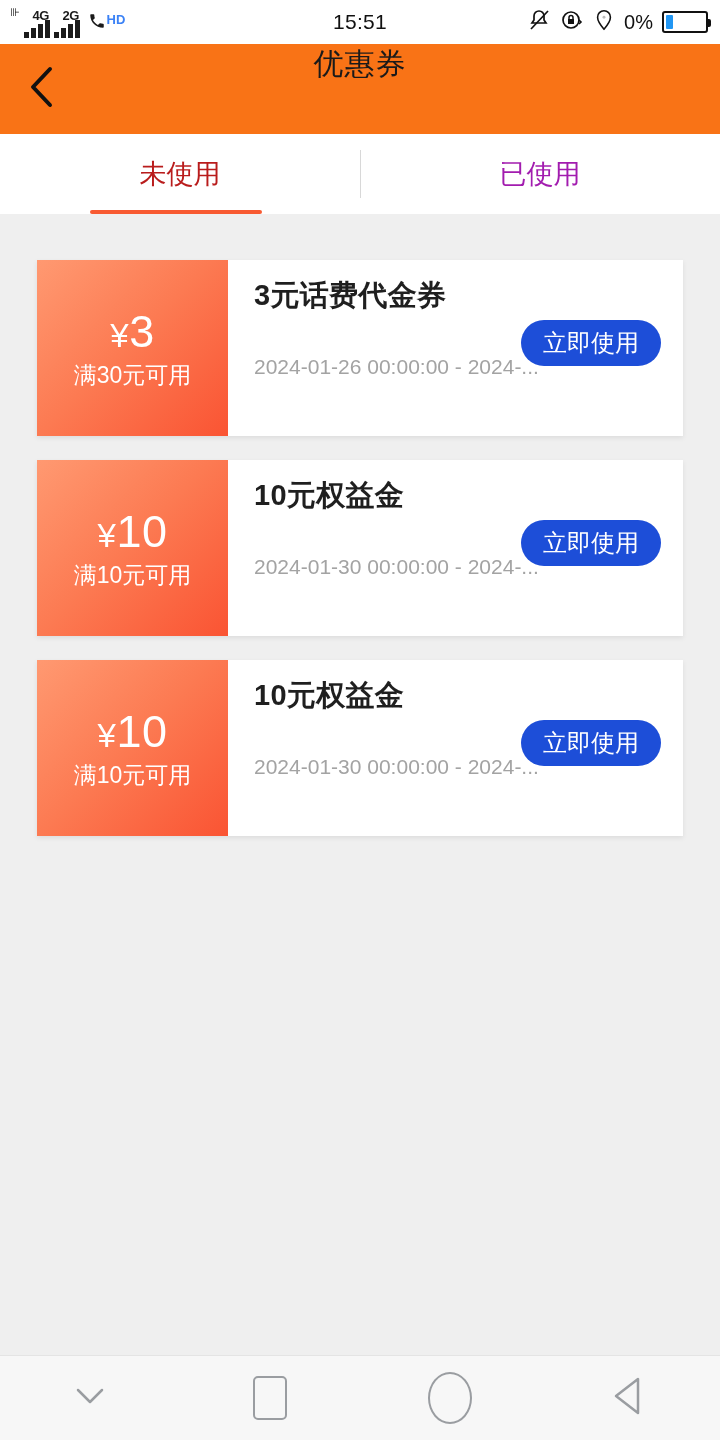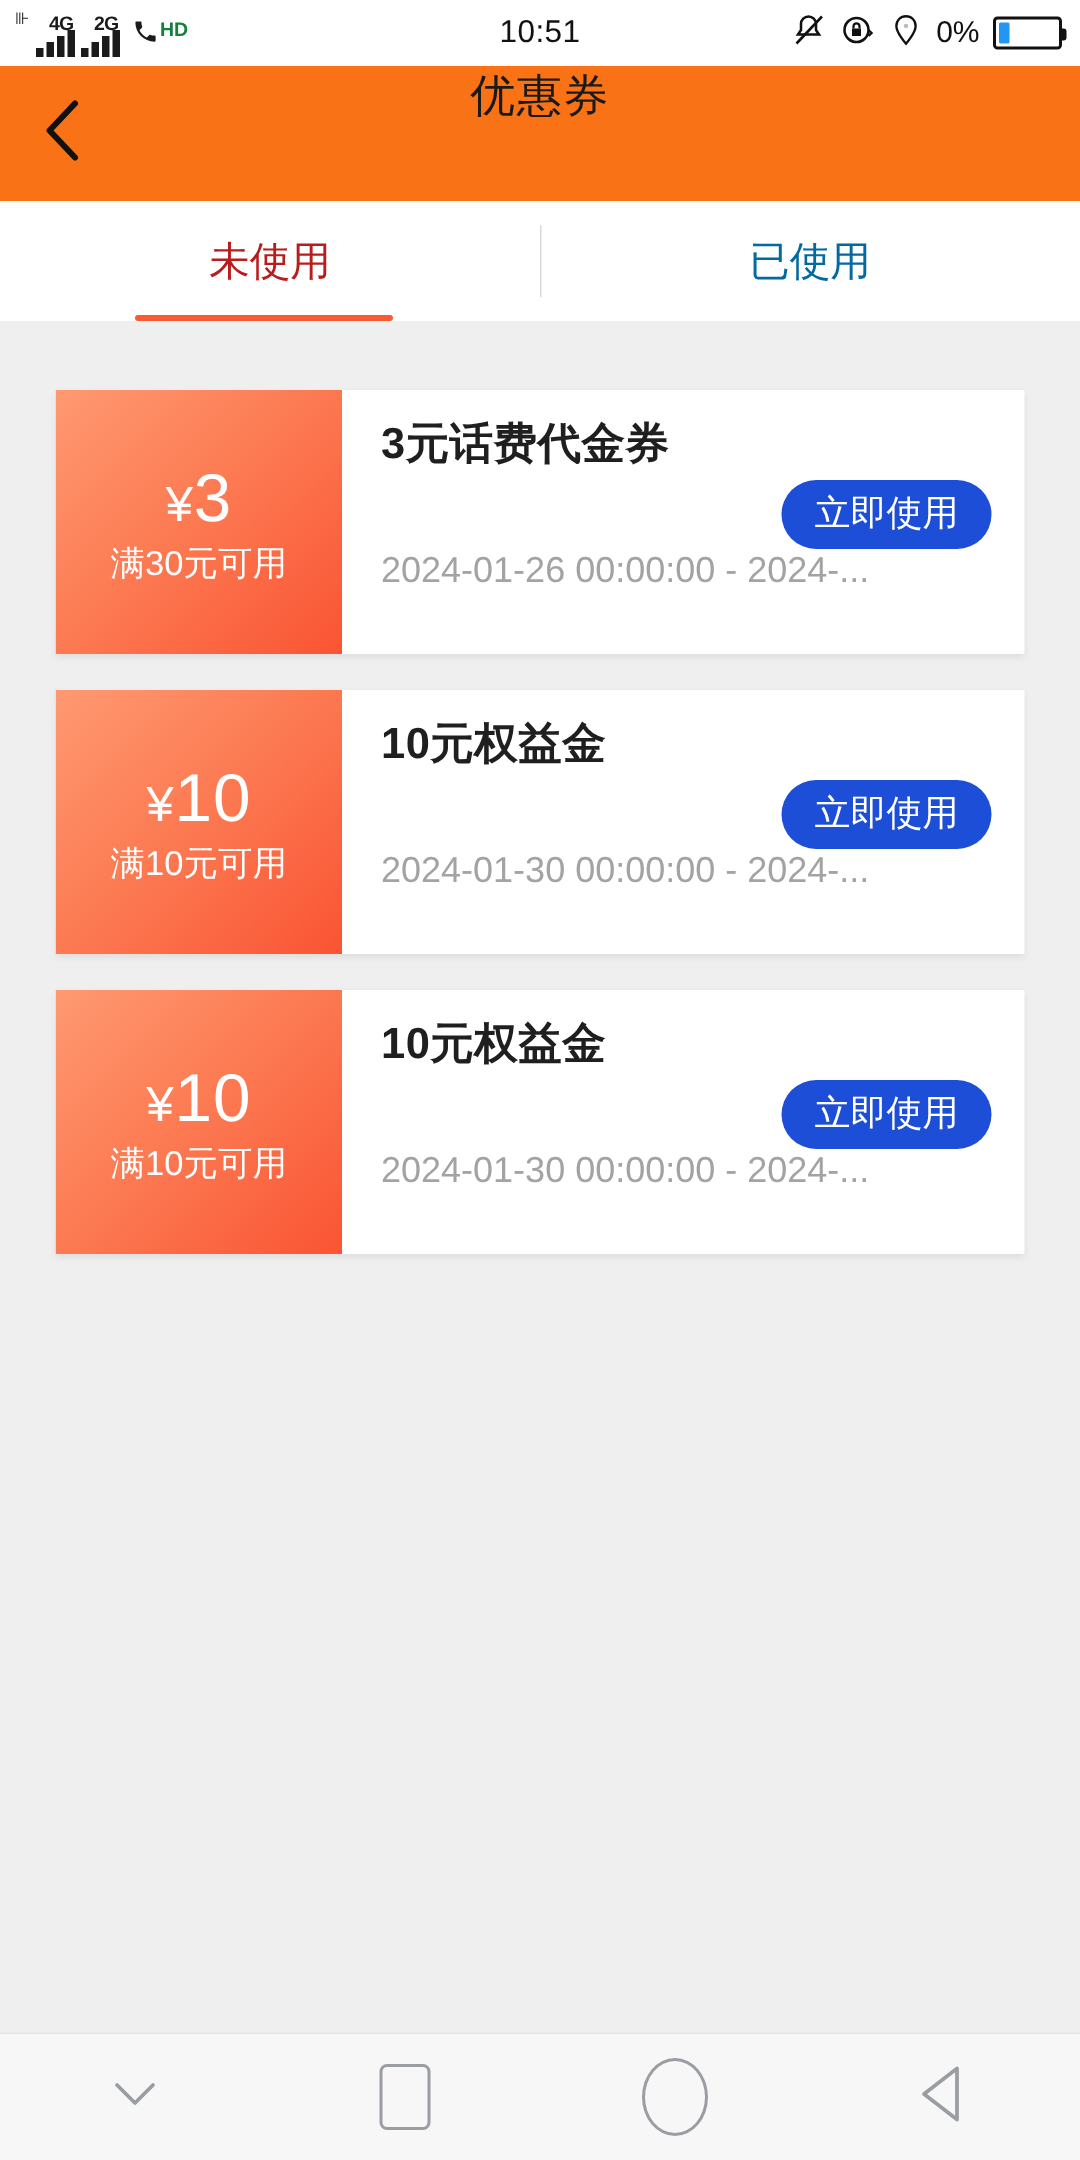--- a/index.html
+++ b/index.html
@@ -27,21 +27,21 @@
     position:absolute; top:0px; left:9px; letter-spacing:-0.5px;
   }
   .bars{ display:flex; align-items:flex-end; gap:2px; height:28px; padding-top:11px;}
   .bars i{ display:block; width:5px; background:#1b1b1b; }
   .bars i:nth-child(1){ height:6px; }
   .bars i:nth-child(2){ height:10px; }
   .bars i:nth-child(3){ height:14px; }
   .bars i:nth-child(4){ height:18px; }
   .sig-pre{ font-size:11px; color:#1b1b1b; align-self:flex-start; margin-top:2px;}
   .hd-wrap{ display:flex; align-items:flex-start; margin-left:4px; height:28px; padding-top:2px;}
-  .hd-text{ font-size:13px; font-weight:bold; color:#15803d; margin-left:1px;}
+  .hd-text{ font-size:13px; font-weight:bold; color:#3b82f6; margin-left:1px;}
   .sb-time{
     position:absolute; left:0; right:0; text-align:center;
     font-size:21px; color:#111; letter-spacing:0.3px;
   }
   .sb-right{
     position:absolute; right:12px; top:0; height:44px;
     display:flex; align-items:center; gap:9px;
   }
   .sb-pct{ font-size:20px; color:#111; }
   .battery{
@@ -68,21 +68,21 @@
   
   .tabs{
     height:80px; background:#fff;
     display:flex; position:relative;
   }
   .tab{
     flex:1; display:flex; align-items:center; justify-content:center;
     font-size:27px; position:relative;
   }
   .tab.active{ color:#b91c1c; }
-  .tab.inactive{ color:#0369a1; }
+  .tab.inactive{ color:#a21caf; }
   .tab-divider{
     position:absolute; left:50%; top:16px;
     width:1px; height:48px; background:#d8d8d8;
   }
   .tab-underline{
     position:absolute; bottom:0; left:90px;
     width:172px; height:4px; background:#F85A32; border-radius:2px;
   }
 
   
@@ -101,22 +101,22 @@
   .amount{ font-size:45px; line-height:1; letter-spacing:0.5px; }
   .amount .yen{ font-size:33px; }
   .threshold{ font-size:23px; line-height:1; }
   .card-right{
     flex:1; position:relative; padding:16px 0 0 26px;
   }
   .coupon-title{
     font-size:29px; font-weight:bold; color:#1f1f1f; letter-spacing:0.3px;
   }
   .coupon-date{
-    position:absolute; left:26px; top:107px;
-    font-size:24px; color:#A3A3A3; white-space:nowrap;
+    position:absolute; left:26px; top:95px;
+    font-size:21px; color:#A3A3A3; white-space:nowrap;
   }
   .use-btn{
     position:absolute; right:22px; top:60px;
     background:#1d4ed8; color:#fff;
     font-size:24px; padding:11px 22px; border-radius:30px;
     border:none; line-height:1;
   }
 
   
   .navbar{
@@ -154,21 +154,21 @@
         </span>
     </span>
     <span class="hd-wrap">
       <svg width="18" height="18" viewBox="0 0 24 24" aria-hidden="true">
         <path d="M6.6 10.8c1.4 2.8 3.8 5.2 6.6 6.6l2.2-2.2c.3-.3.7-.4 1-.2 1.2.4 2.4.6 3.6.6.6 0 1 .4 1 1V20c0 .6-.4 1-1 1C10.6 21 3 13.4 3 4c0-.6.4-1 1-1h3.4c.6 0 1 .4 1 1 0 1.3.2 2.5.6 3.6.1.3 0 .7-.2 1l-2.2 2.2z" fill="#1b1b1b"></path>
       </svg>
       <span class="hd-text">HD</span>
     </span>
   </div>
 
-  <div class="sb-time">10:51</div>
+  <div class="sb-time">15:51</div>
 
   <div class="sb-right">
     <span>
       <svg width="24" height="24" viewBox="0 0 24 24">
         <path d="M12 3a5 5 0 0 0-5 5v4l-2 3h14l-2-3V8a5 5 0 0 0-5-5z" fill="none" stroke="#111" stroke-width="1.7"></path>
         <line x1="4" y1="21" x2="21" y2="3" stroke="#111" stroke-width="1.7"></line>
       </svg>
     </span>
     <span>
       <svg width="24" height="24" viewBox="0 0 24 24">

